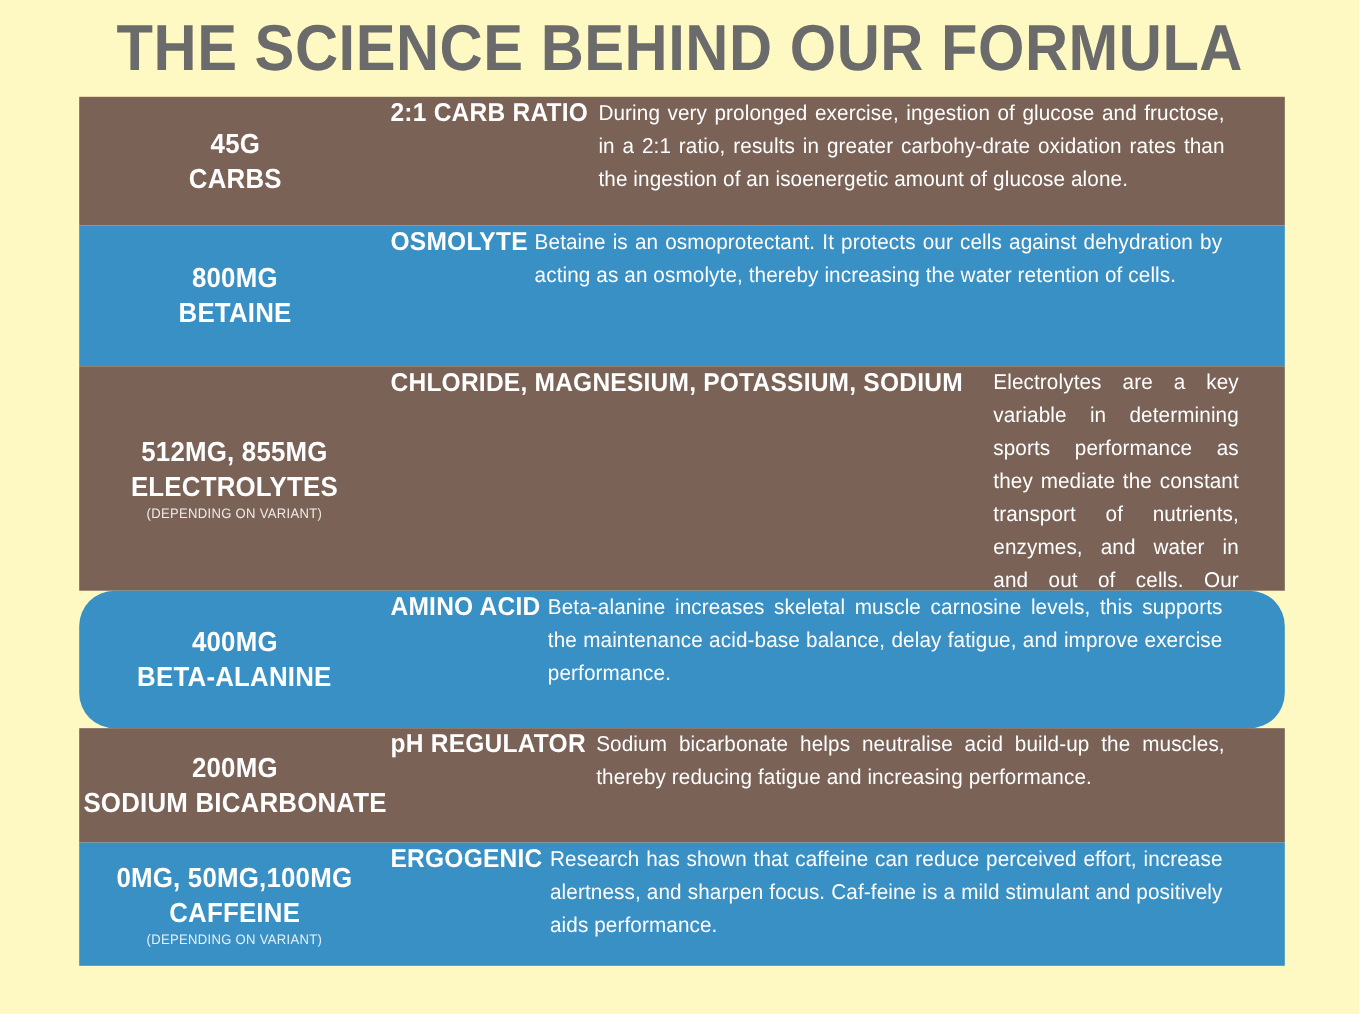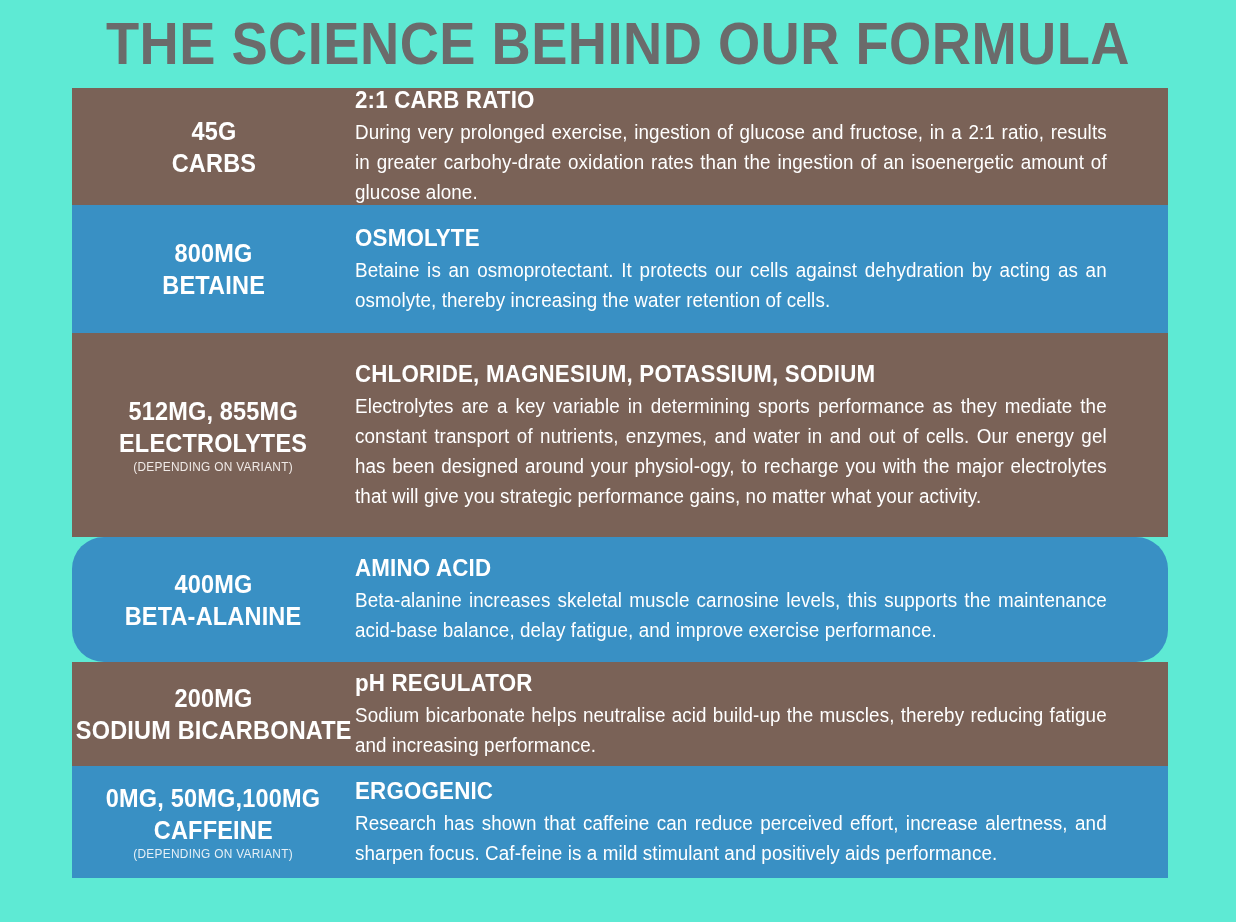--- a/index.html
+++ b/index.html
@@ -11,21 +11,21 @@
     width: 1236px;
     height: 922px;
     font-family: "Liberation Sans", sans-serif;
     overflow: hidden;
   }
 
   #page {
     position: relative;
     width: 1236px;
     height: 922px;
-    background: #5eead4;
+    background: #fef9c3;
   }
 
   
   #title {
     position: absolute;
     left: 0;
     top: 0;
     width: 1236px;
     height: 88px;
     display: flex;
@@ -106,21 +106,21 @@
     transform: scaleX(0.95);
   }
   .row.blue .variant-note { color: #e6f0f7; }
   .variant-note:empty { display: none; }
 
   
   .body-col {
     flex: 1 1 auto;
     box-sizing: border-box;
     display: flex;
-    flex-direction: column;
+    flex-direction: row;
     justify-content: center;
     color: #ffffff;
     padding: 0 34px 0 0;
   }
   .heading {
     font-family: "Liberation Sans Narrow", "Liberation Sans", sans-serif;
     font-weight: bold;
     font-size: 23.5px;
     line-height: 29px;
     letter-spacing: 0.2px;

